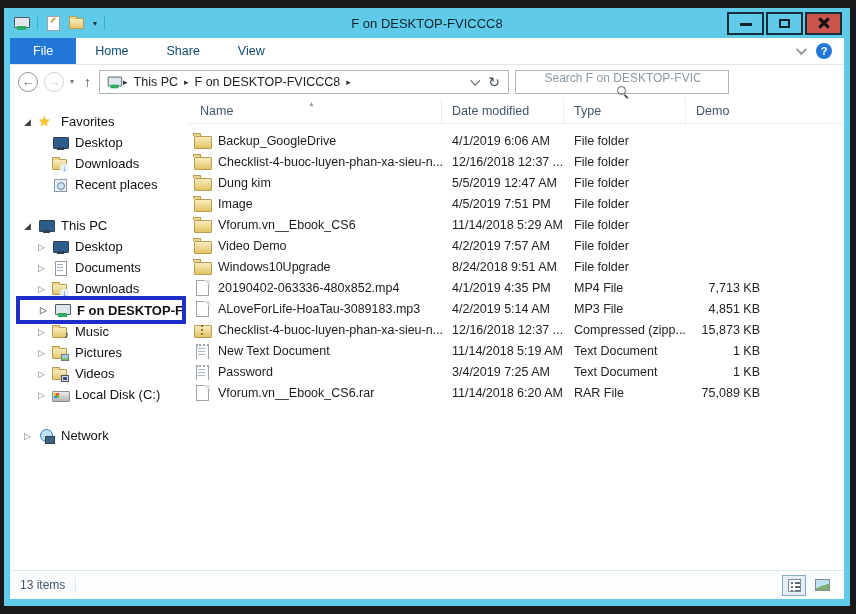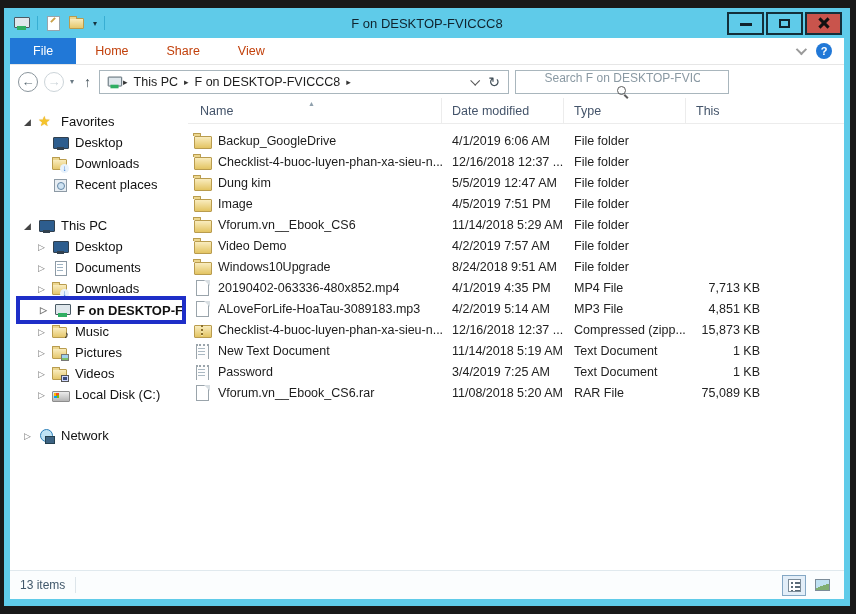--- a/index.html
+++ b/index.html
@@ -20,21 +20,21 @@
   .glyph-max { position:absolute; left:11px; top:5px; width:11px; height:9px; border:2px solid #10232c; background:transparent; }
   .glyph-close { position:absolute; left:50%; top:50%; width:13px; height:13px; transform:translate(-50%,-50%); }
   .glyph-close::before,.glyph-close::after { content:""; position:absolute; left:5px; top:0; width:3px; height:13px; background:#111; }
   .glyph-close::before { transform:rotate(45deg); }
   .glyph-close::after { transform:rotate(-45deg); }
 
   .client { position:absolute; left:6px; right:6px; top:30px; bottom:7px; background:#fff; display:flex; flex-direction:column; }
 
   
   .ribbonbar { height:27px; background:#fff; display:flex; align-items:stretch; border-bottom:1px solid #e6e6e6; flex:none;text-align:center; }
-  .tab { display:flex; align-items:center; padding:12px 19px; font-size:12.5px; color:#c2410c; cursor:pointer; }
+  .tab { display:flex; align-items:center; padding:12px 19px; font-size:12.5px; color:#0c4a6e; cursor:pointer; }
   .tab.active { background:#2178d7; color:#fff; padding:0 23px; }
   .ribbon-right { margin-left:auto; display:flex; align-items:center; gap:12px; padding-right:12px; }
   .chev { width:8px; height:8px; border-right:2px solid #9a9a9a; border-bottom:2px solid #9a9a9a; transform:rotate(45deg) translateY(-2px); }
   .help-btn { width:16px; height:16px; border-radius:50%; background:#2178d7; color:#fff; font-size:11px; font-weight:bold; display:flex; align-items:center; justify-content:center; cursor:pointer; }
 
   
   .toolbar { height:33px; background:#fff; display:flex; align-items:center; padding:0 8px; flex:none; }
   .nav-btn { display:flex; align-items:center; justify-content:center; cursor:pointer; }
   .circle { width:20px; height:20px; border-radius:50%; border:1px solid #8a959c; color:#5a6a74; font-size:13px; line-height:18px; text-align:center; }
   .circle.disabled { border-color:#ccd4d9; color:#ccd4d9; }
@@ -290,21 +290,21 @@
               <span class="side-label">Network</span>
             </div>
           </div>
 
         <div class="filearea">
           <div class="cols-head">
             <span class="sort-tri">▲</span>
             <div class="hcell hc-name">Name</div>
             <div class="hcell hc-date">Date modified</div>
             <div class="hcell hc-type">Type</div>
-            <div class="hcell hc-size" style="border-right:none;">This</div>
+            <div class="hcell hc-size" style="border-right:none;">Demo</div>
           </div>
           <div class="rows" id="filerows">
               <div class="frow">
                 <div class="c-name">
                   <span class="ficon fi-folder"></span>
                   <span>Backup_GoogleDrive</span>
                 </div>
                 <div class="c-date">4/1/2019 6:06 AM</div>
                 <div class="c-type">File folder</div>
                 <div class="c-size"></div>
@@ -406,21 +406,21 @@
                 </div>
                 <div class="c-date">3/4/2019 7:25 AM</div>
                 <div class="c-type">Text Document</div>
                 <div class="c-size">1 KB</div>
               </div>
               <div class="frow">
                 <div class="c-name">
                   <span class="ficon fi-file"></span>
                   <span>Vforum.vn__Ebook_CS6.rar</span>
                 </div>
-                <div class="c-date">11/08/2018 5:20 AM</div>
+                <div class="c-date">11/14/2018 6:20 AM</div>
                 <div class="c-type">RAR File</div>
                 <div class="c-size">75,089 KB</div>
               </div>
             </div>
         </div>
       </div>
 
       <div class="statusbar">
         <span class="status-count">13 items</span>
         <span class="status-sep"></span>

